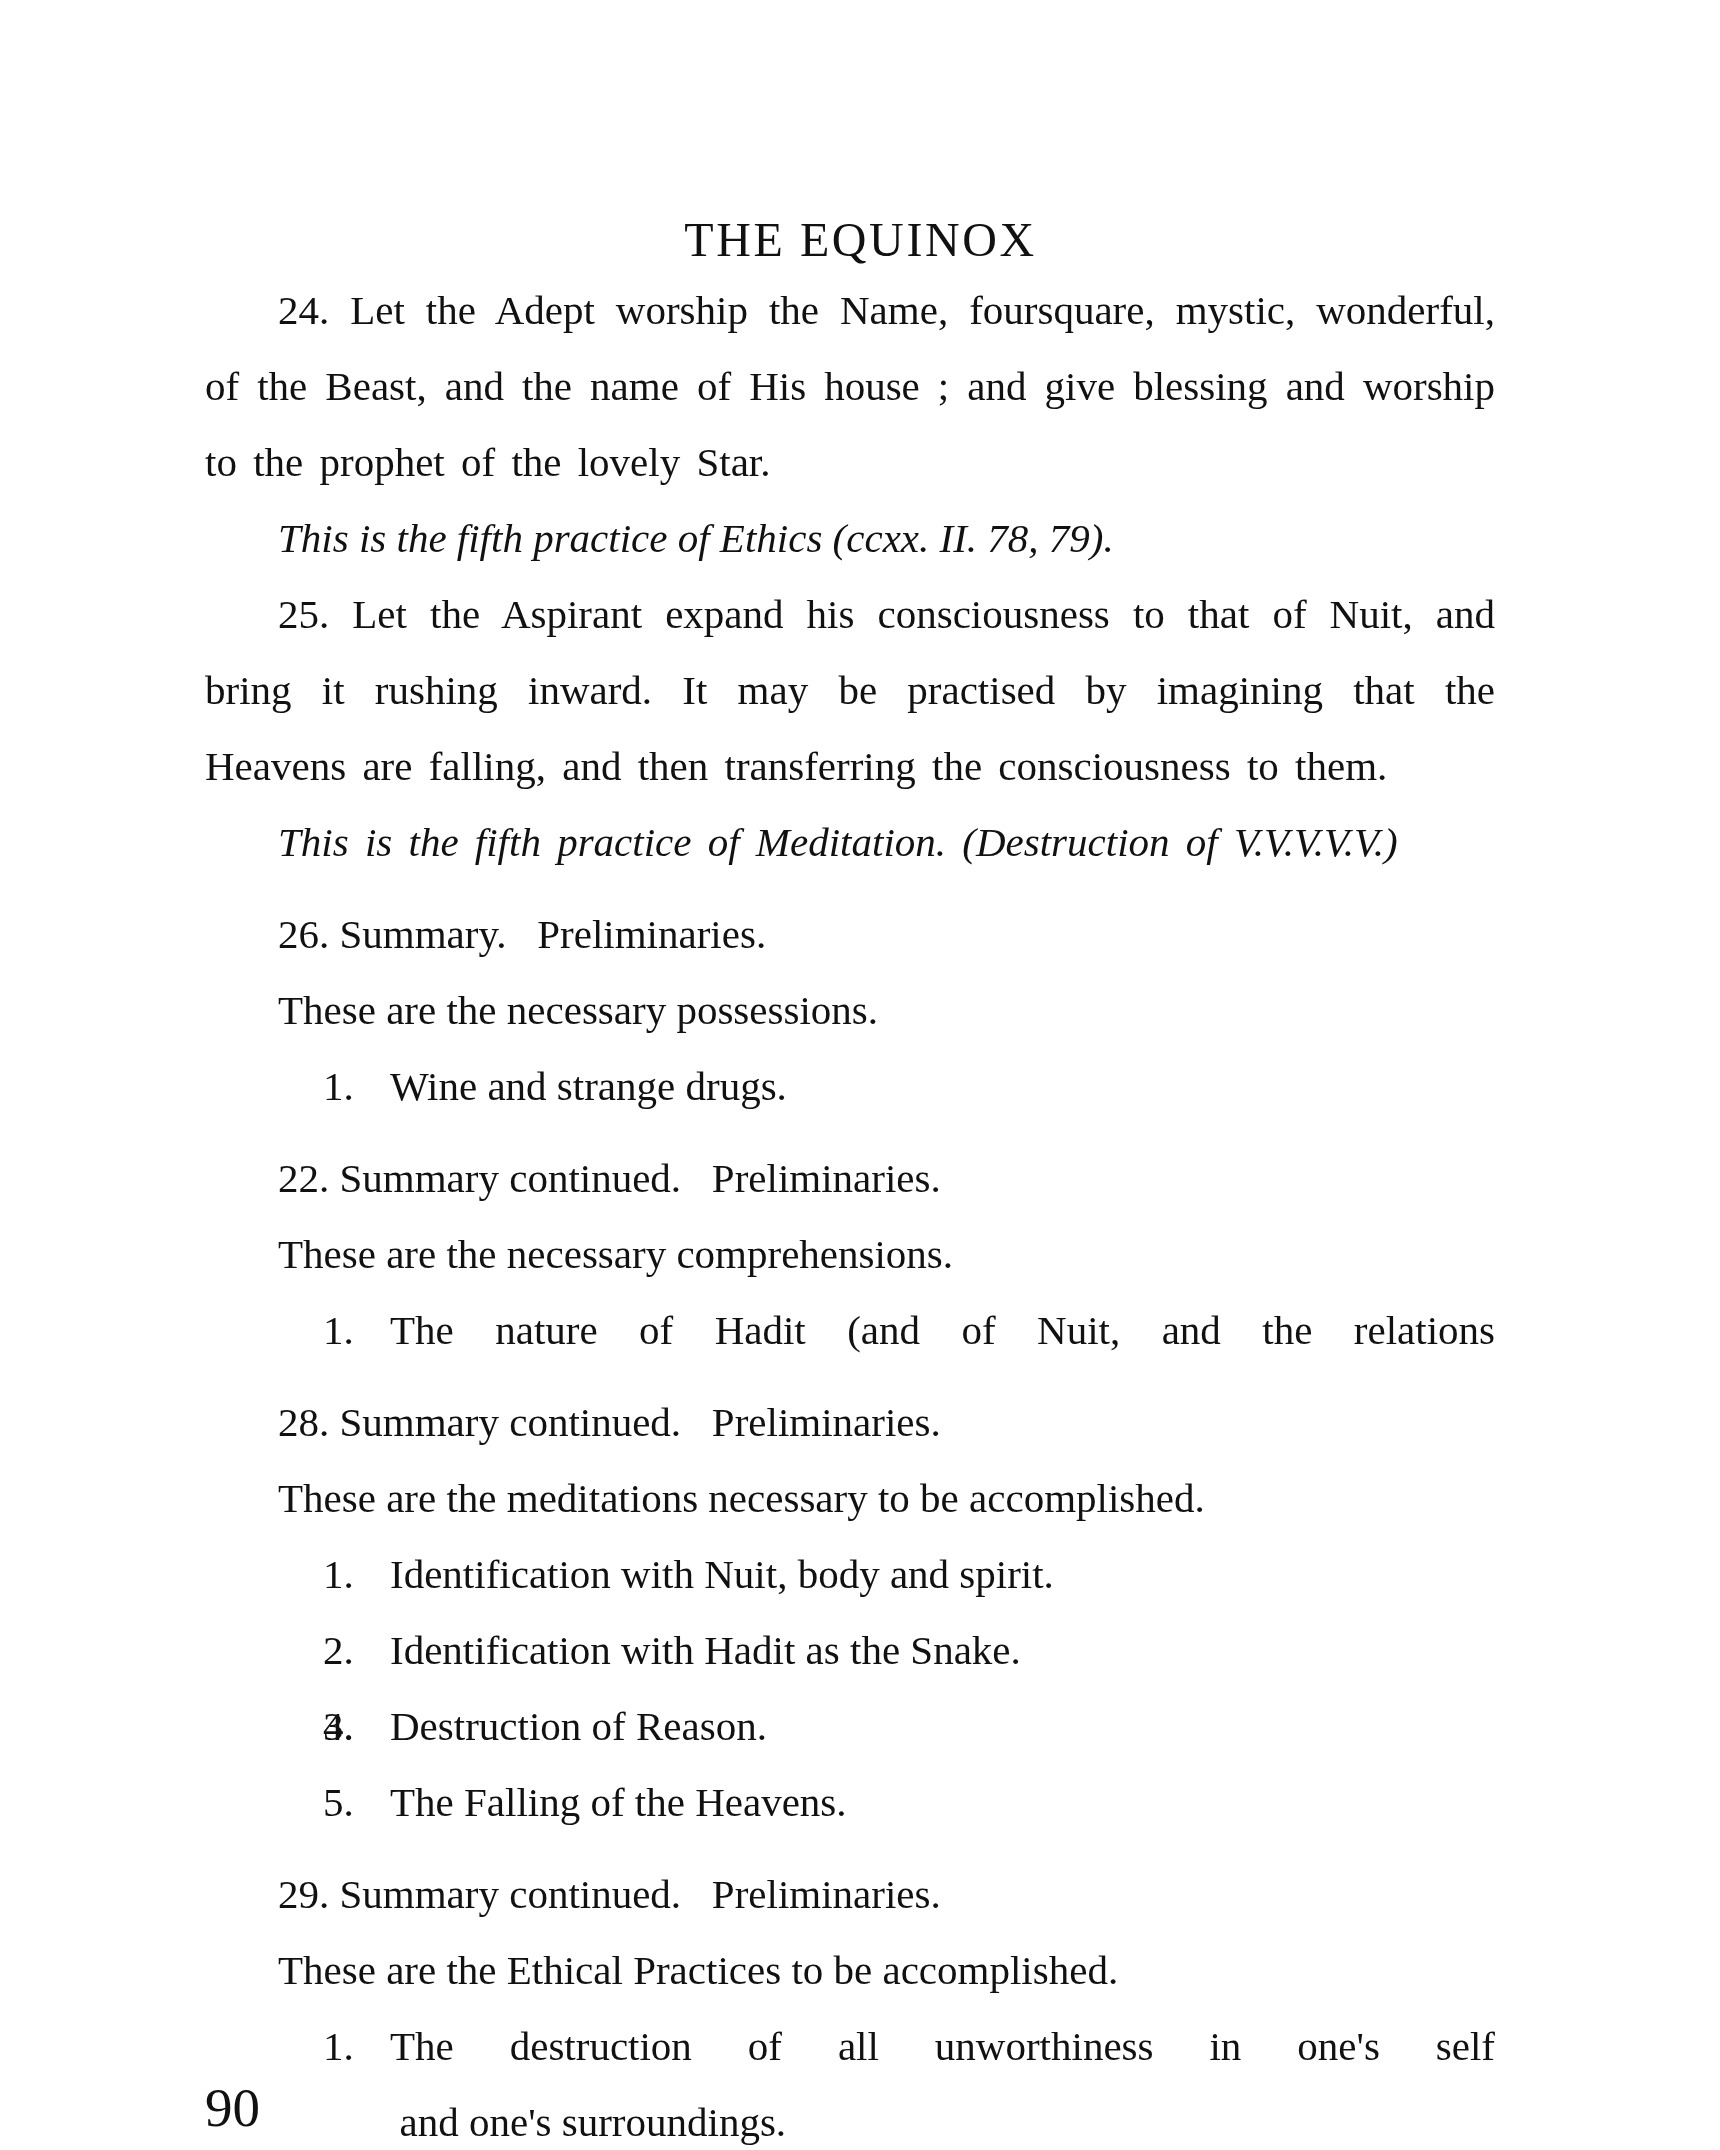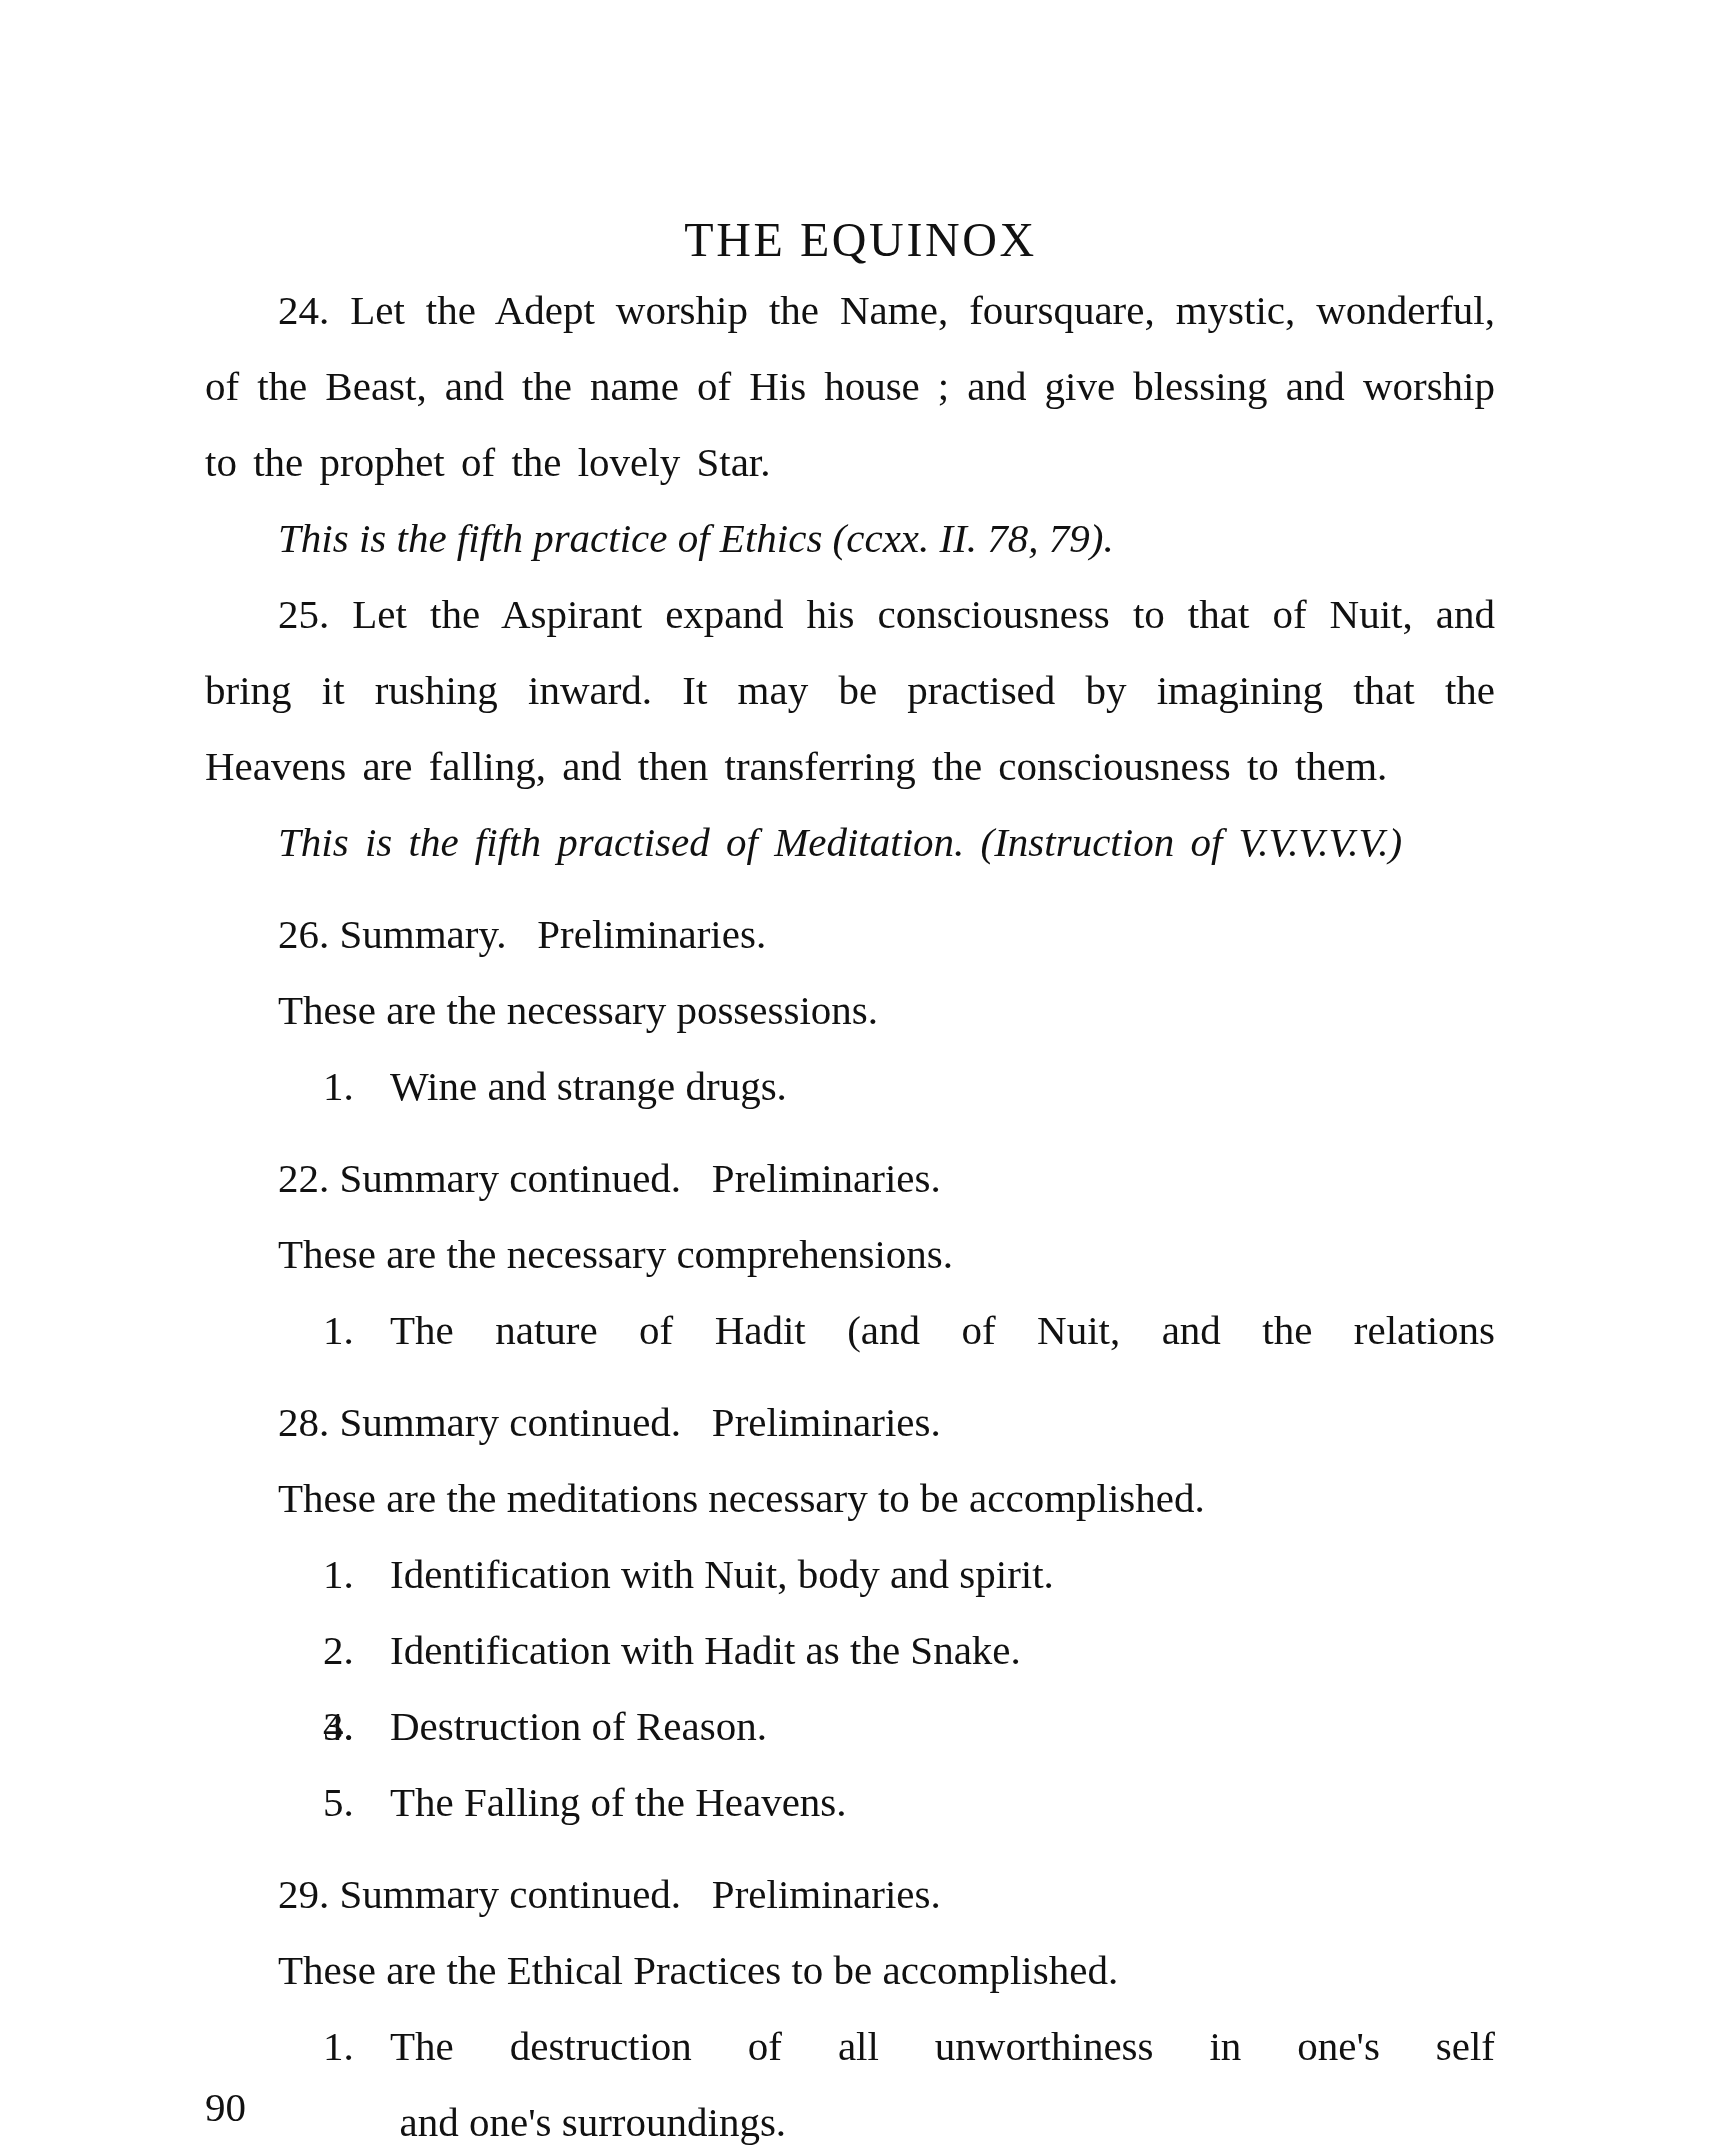--- a/index.html
+++ b/index.html
@@ -67,39 +67,39 @@
     text-indent: 0;
   }
   .item.wrap .cont {
     display: block;
     padding-left: 9.5px;
   }
   .page-number {
     position: absolute;
     left: 205px;
     top: 2078px;
-    font-size: 41px;
+    font-size: 55px;
     line-height: 59px;
   }
   .spaced { word-spacing: 6px; }
 </style>
 </head>
 <body>
 
 <div class="page">
 
   <div class="running-head">THE EQUINOX</div>
 
   <div class="text-block">
 
     <p class="para indent spaced"><span>24.</span> <span>Let the Adept worship the Name, foursquare, mystic, wonderful, of the Beast, and the name of His house ; and give blessing and worship to the prophet of the lovely Star.</span></p>
     <p class="para indent italic">This is the fifth practice of Ethics (ccxx. II. 78, 79).</p>
 
     <p class="para indent spaced"><span>25.</span> <span>Let the Aspirant expand his consciousness to that of Nuit, and bring it rushing inward.  It may be practised by imagining that the Heavens are falling, and then transferring the consciousness to them.</span></p>
-    <p class="para indent italic spaced">This is the fifth practised of Meditation.  (Instruction of V.V.V.V.V.)</p>
+    <p class="para indent italic spaced">This is the fifth practice of Meditation.  (Destruction of V.V.V.V.V.)</p>
 
     <div class="line-left" style="white-space: pre;">26. Summary.   Preliminaries.</div>
     <div class="intro">These are the necessary possessions.</div>
     <div class="item">
       <span class="num">1.</span>
       <span class="txt">Wine and strange drugs.</span>
     </div>
 
     <div class="line-left" style="white-space: pre;">22. Summary continued.   Preliminaries.</div>
     <div class="intro">These are the necessary comprehensions.</div>

